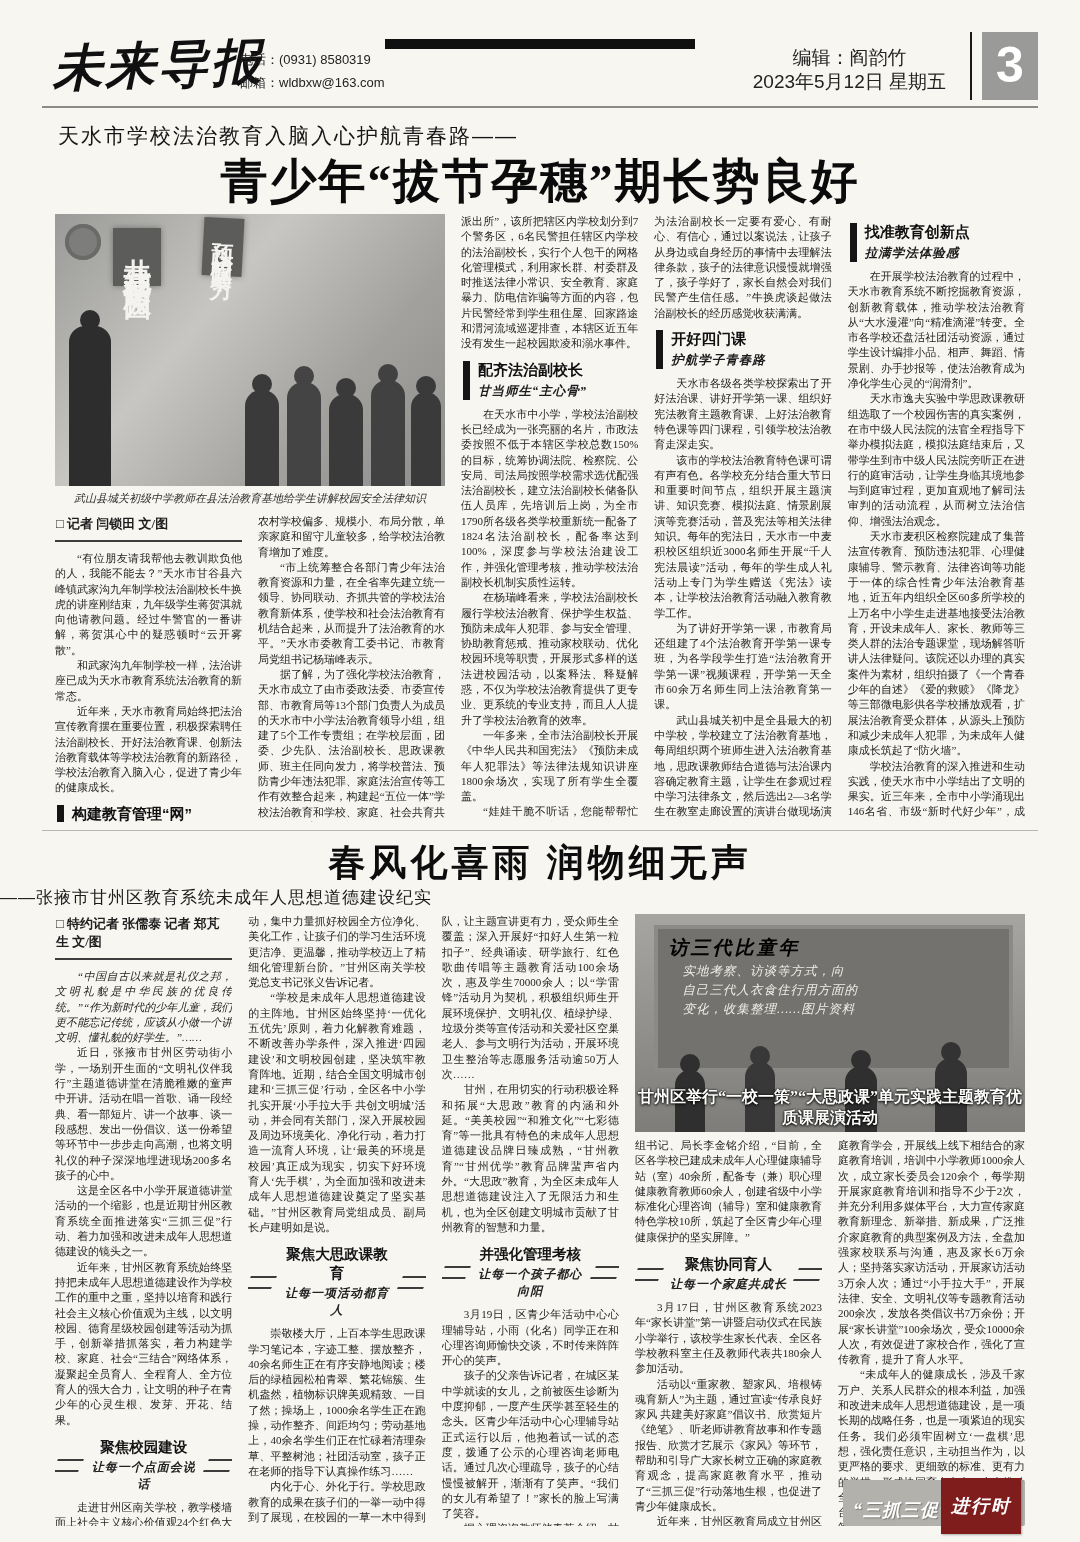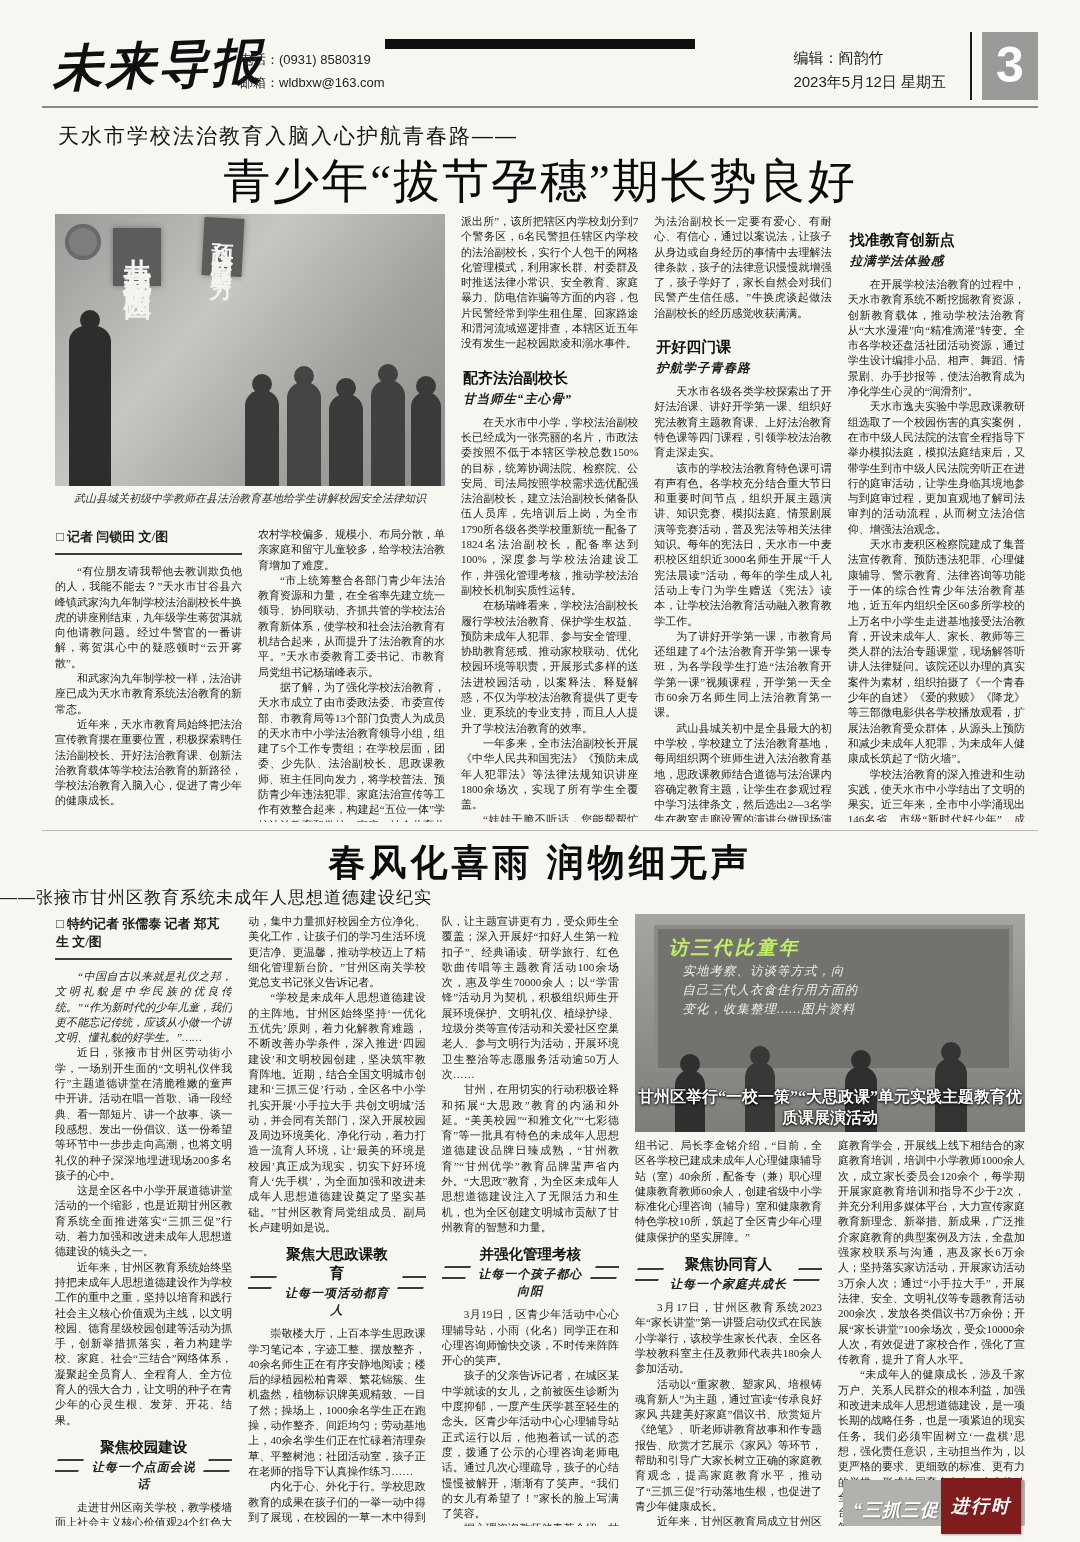--- a/index.html
+++ b/index.html
@@ -8,52 +8,52 @@
 
   
   .header{position:absolute;left:42px;right:42px;top:32px;height:72px;}
   .masthead{position:absolute;left:10px;top:0;font-size:50px;font-weight:bold;font-style:italic;
             font-family:"DejaVu Serif",serif;letter-spacing:3px;transform:rotate(-2deg);color:#101010;}
   .contact{position:absolute;left:198px;top:16px;font-size:13px;line-height:23px;color:#222;
            font-family:"Liberation Sans",sans-serif;}
   .section-wrap{position:absolute;left:50%;transform:translateX(-50%);top:2px;width:310px;text-align:center;}
   .section-title{font-size:40px;font-weight:bold;letter-spacing:10px;font-family:"Liberation Sans",sans-serif;color:#0c0c0c;}
   .section-bar{height:10px;background:#101010;margin-top:5px;}
-  .editor-info{position:absolute;right:92px;top:14px;font-size:15px;line-height:24px;text-align:left;
+  .editor-info{position:absolute;right:92px;top:14px;font-size:19px;line-height:24px;text-align:center;
                font-family:"Liberation Sans",sans-serif;color:#222;}
   .header-vline{position:absolute;right:66px;top:0;width:2px;height:68px;background:#1a1a1a;}
   .pagenum{position:absolute;right:0;top:0;width:56px;height:68px;background:#9a9a98;color:#fff;
            font-size:50px;font-weight:bold;text-align:center;line-height:66px;font-family:"Liberation Sans",sans-serif;}
   .header-rule{position:absolute;left:42px;right:42px;top:106px;height:2px;background:#8a8a86;}
 
   
   .kicker{position:absolute;left:58px;top:122px;font-size:21px;letter-spacing:2px;
           font-family:"Liberation Sans",sans-serif;color:#161616;}
-  .headline1{position:absolute;left:0;right:0;top:150px;text-align:center;font-size:47px;font-weight:normal;
+  .headline1{position:absolute;left:0;right:0;top:150px;text-align:center;font-size:47px;font-weight:bold;
              letter-spacing:2px;color:#0b0b0b;}
   .col{flex:1;overflow:hidden;}
   .para{margin:0;font-size:11px;line-height:15.3px;text-align:justify;text-indent:2em;color:#242424;}
   .para.cont{text-indent:0;}
   .para.ital{font-style:italic;}
   .byline{font-size:13px;font-weight:bold;border-bottom:2px solid #3e3e3e;padding:1px 0 7px 1px;margin-bottom:9px;}
-  .subhead-a{display:flex;gap:8px;margin:9px 0 7px 2px;flex-direction:column;}
+  .subhead-a{display:flex;gap:8px;margin:9px 0 7px 2px;}
   .subhead-a .bar{width:7px;background:#151515;flex:none;}
   .sh1{display:block;font-size:15px;font-weight:bold;font-family:"Liberation Sans",sans-serif;color:#101010;}
   .sh2{display:block;font-size:12.5px;font-weight:bold;font-style:italic;margin-top:3px;letter-spacing:1px;color:#1c1c1c;}
   .subhead-b{display:flex;align-items:center;justify-content:center;gap:9px;margin:10px 0 7px;}
   .subhead-b .deco{width:26px;height:9px;border-top:2px solid #3c3c3c;border-bottom:2px solid #3c3c3c;
                    transform:skewX(-25deg);flex:none;}
   .sb-txt{text-align:center;}
   .sb1{display:block;font-size:14.5px;font-weight:bold;font-family:"Liberation Sans",sans-serif;color:#141414;}
   .sb2{display:block;font-size:12px;font-weight:bold;font-style:italic;margin-top:2px;letter-spacing:1px;color:#222;}
 
   
   .a1-content{position:absolute;left:55px;right:55px;top:214px;height:608px;display:flex;gap:16px;}
   .a1-left{flex:none;width:390px;display:flex;flex-direction:column;}
-  .a1-left-cols{display:flex;gap:16px;flex:1;overflow:hidden;margin-top:21px;}
+  .a1-left-cols{display:flex;gap:16px;flex:1;overflow:hidden;margin-top:8px;}
 
   .photo1{position:relative;height:272px;background:linear-gradient(130deg,#9a9a98 0%,#c7c6c2 38%,#a2a19e 70%,#8d8d8b 100%);
           overflow:hidden;flex:none;}
   .wall-banner{position:absolute;writing-mode:vertical-rl;color:#f4f3ef;background:#5c5c5a;font-weight:bold;
                padding:8px 5px;letter-spacing:7px;box-shadow:0 0 6px rgba(0,0,0,.35);}
   .wall-banner.b1{left:148px;top:4px;font-size:22px;transform:rotate(3deg);}
   .wall-banner.b2{left:58px;top:14px;font-size:28px;}
   .photo-circle{position:absolute;left:10px;top:10px;width:36px;height:36px;border-radius:50%;background:#7d7d7b;
                 box-shadow:inset 0 0 0 4px #6a6a68;}
   .fig{position:absolute;bottom:0;background:#3a3a3a;border-radius:16px 16px 0 0;}
@@ -68,21 +68,21 @@
              font-family:"Liberation Sans",sans-serif;color:#1c1c1c;}
 
   
   .a2-content{position:absolute;left:55px;right:55px;top:914px;height:612px;display:flex;gap:16px;}
   .a2-right{flex:none;width:390px;display:flex;flex-direction:column;position:relative;}
   .a2-right-cols{display:flex;gap:16px;flex:1;overflow:hidden;margin-top:6px;}
 
   .photo2{position:relative;height:218px;background:linear-gradient(180deg,#a6a5a1 0%,#908f8b 55%,#7e7d79 100%);
           overflow:hidden;flex:none;}
   .board{position:absolute;left:5%;top:5%;width:90%;height:64%;background:#73726e;border:4px solid #8b8a86;}
-  .chalk-title{font-size:19px;font-weight:bold;font-style:italic;color:#bef264;margin:6px 10px 2px;letter-spacing:3px;}
+  .chalk-title{font-size:19px;font-weight:bold;font-style:italic;color:#000000;margin:6px 10px 2px;letter-spacing:3px;}
   .chalk-line{font-size:12.5px;font-style:italic;color:#eeede7;margin:2px 24px;letter-spacing:1px;}
   .fig.dark{background:#2f2f2f;}
   .p2cap{position:absolute;left:0;right:0;bottom:3px;text-align:center;color:#fdfdfb;
          font-size:16px;font-weight:bold;text-shadow:0 1px 3px #000,0 0 2px #000;}
 
   
   .badge{position:absolute;right:0;bottom:0;width:182px;height:46px;background:#b2b1ab;border-radius:2px;}
   .badge-l1{font-size:18px;font-weight:bold;font-style:italic;color:#fff;text-shadow:1px 1px 1px #7c7b76;
             padding:18px 0 0 10px;letter-spacing:1px;}
   .badge-l2{position:absolute;right:4px;bottom:-8px;background:#7f1d1d;color:#fff;font-size:18px;font-weight:bold;

